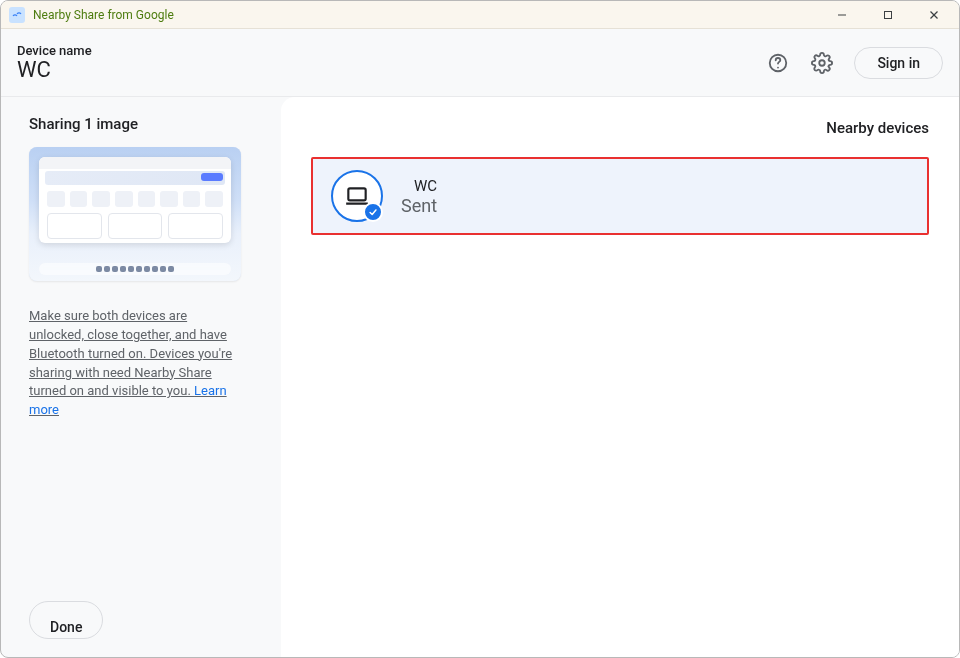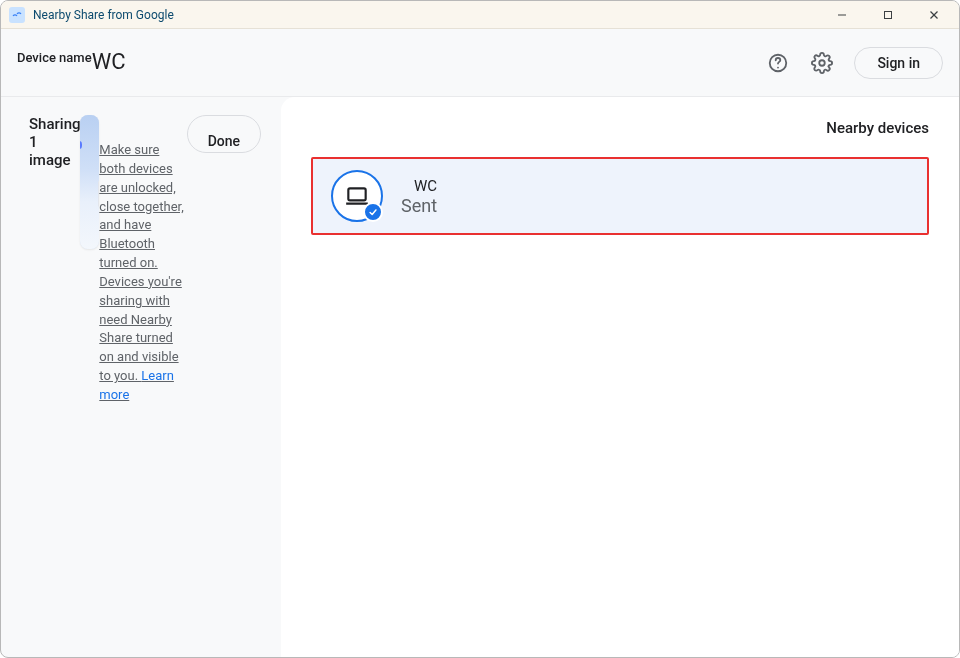--- a/index.html
+++ b/index.html
@@ -35,37 +35,37 @@
     border-bottom:1px solid #e6e1d6;
   }
   .titlebar .app-icon{
     width:16px;height:16px;border-radius:3px;
     background:#c9e2ff;
     display:flex;align-items:center;justify-content:center;
     margin-right:8px;
   }
   .titlebar .app-icon svg{width:12px;height:12px;}
   .titlebar .title{
-    font-size:12px;color:#0c4a6e;
+    font-size:12px;color:#4d7c0f;
   }
   .titlebar .spacer{flex:1;}
   .win-btn{
     width:46px;height:28px;display:flex;align-items:center;justify-content:center;
     color:#3c4043;
   }
   .win-btn svg{width:10px;height:10px;pointer-events:none;}
   
   .header{
     height:68px;
     display:flex;align-items:center;
     padding:0 16px;
     border-bottom:1px solid #e9eaec;
     background:var(--page);
   }
-  .device-name-block{display:flex;flex-direction:row;}
+  .device-name-block{display:flex;flex-direction:column;}
   .device-label{font-size:13px;color:var(--text);font-weight:500;}
   .device-value{font-size:22px;color:var(--text);line-height:1.1;}
   .header .spacer{flex:1;}
   .icon-btn{
     width:40px;height:40px;border-radius:50%;
     display:flex;align-items:center;justify-content:center;
     color:#5f6368;margin-left:4px;
   }
   .icon-btn svg{width:22px;height:22px;}
   .signin-btn{
@@ -74,21 +74,21 @@
     background:transparent;color:var(--text);font-size:14px;font-weight:500;
     display:flex;align-items:center;
   }
   
   .body{
     flex:1;display:flex;overflow:hidden;
   }
   .sidebar{
     width:280px;flex:0 0 280px;
     padding:18px 20px 18px 28px;
-    display:flex;flex-direction:row;
+    display:flex;flex-direction:column;
   }
   .sharing-title{
     font-size:15px;color:var(--text);font-weight:500;margin-bottom:14px;
   }
   .preview{
     width:212px;height:134px;border-radius:8px;overflow:hidden;
     position:relative;background:#d9e4f5;box-shadow:0 1px 2px rgba(0,0,0,.08);
   }
   .preview .sky{
     position:absolute;inset:0;

